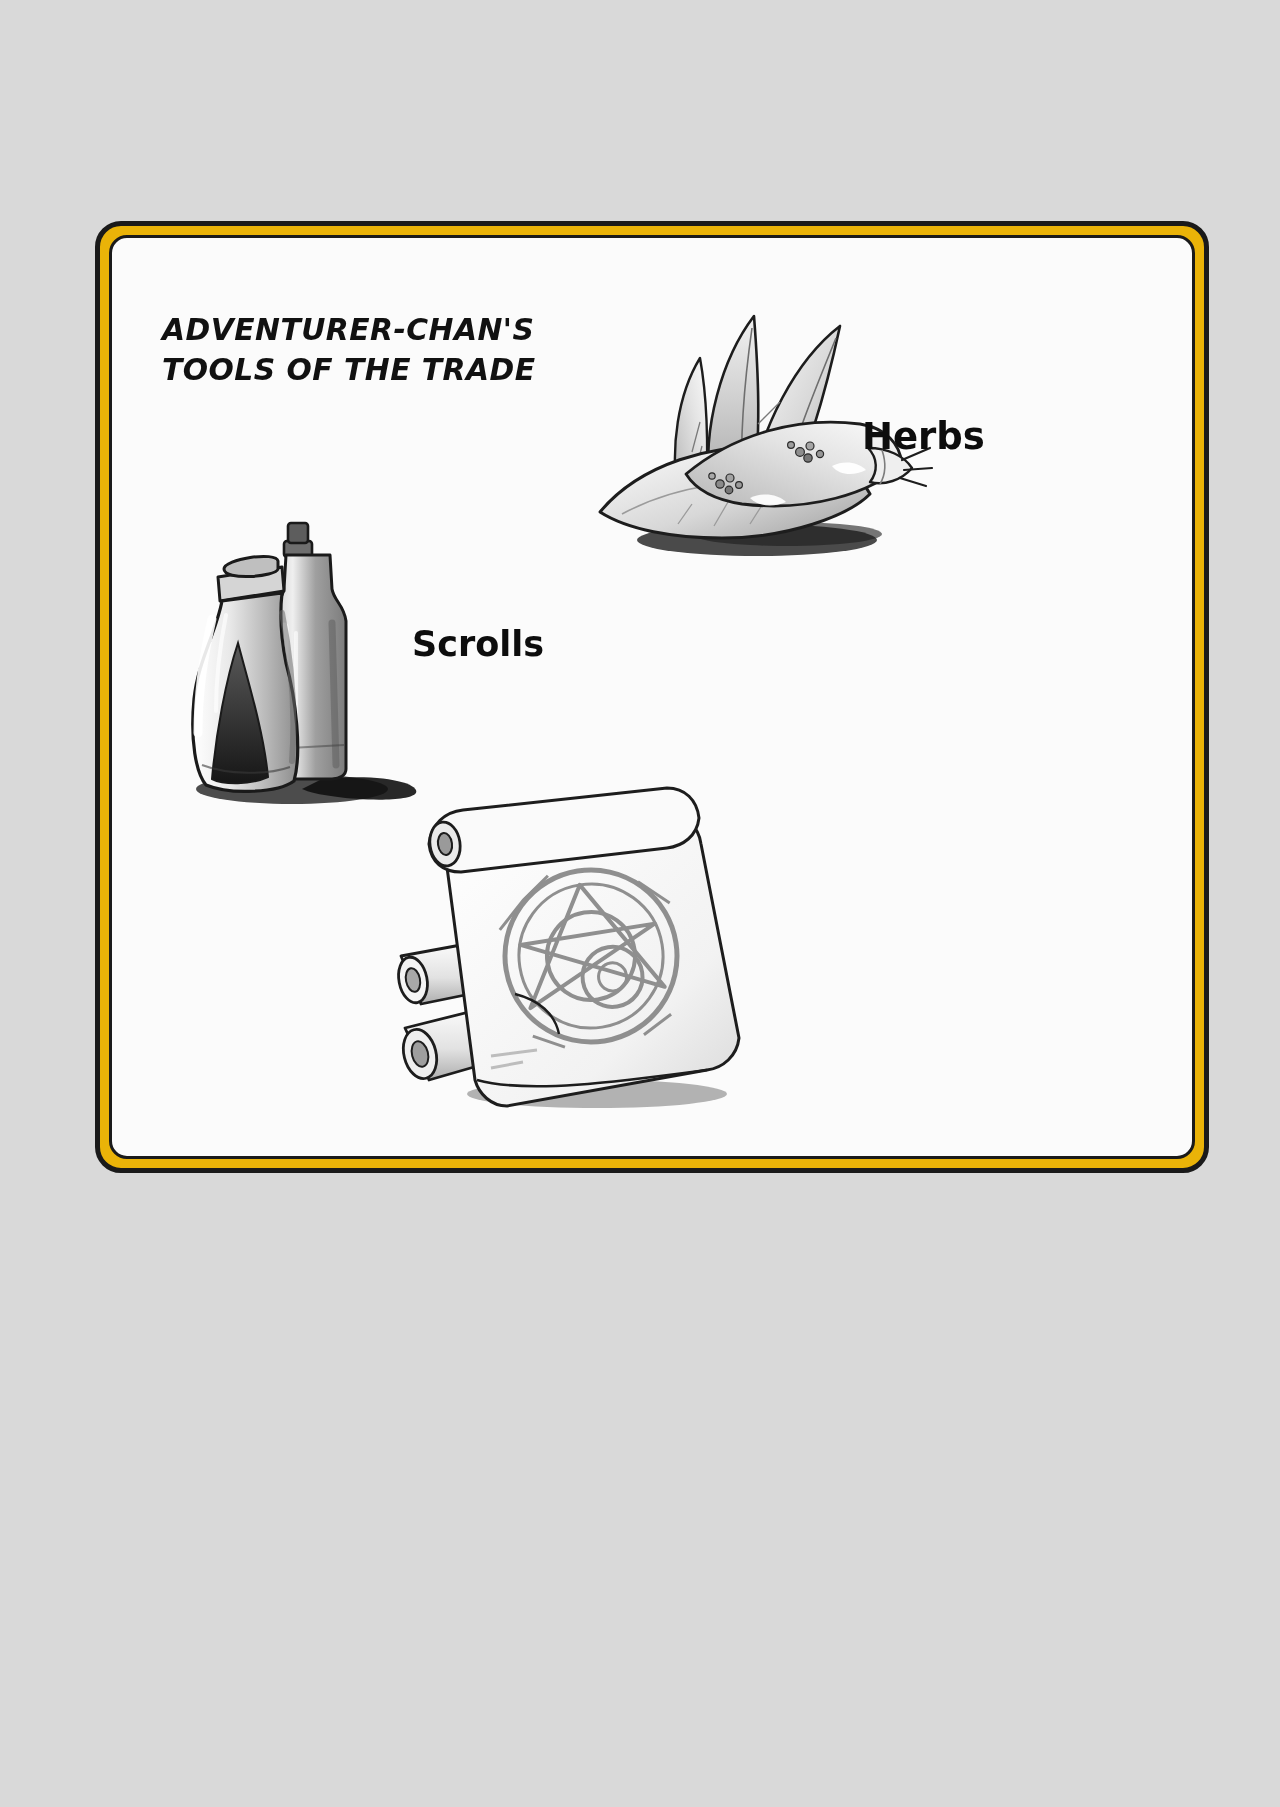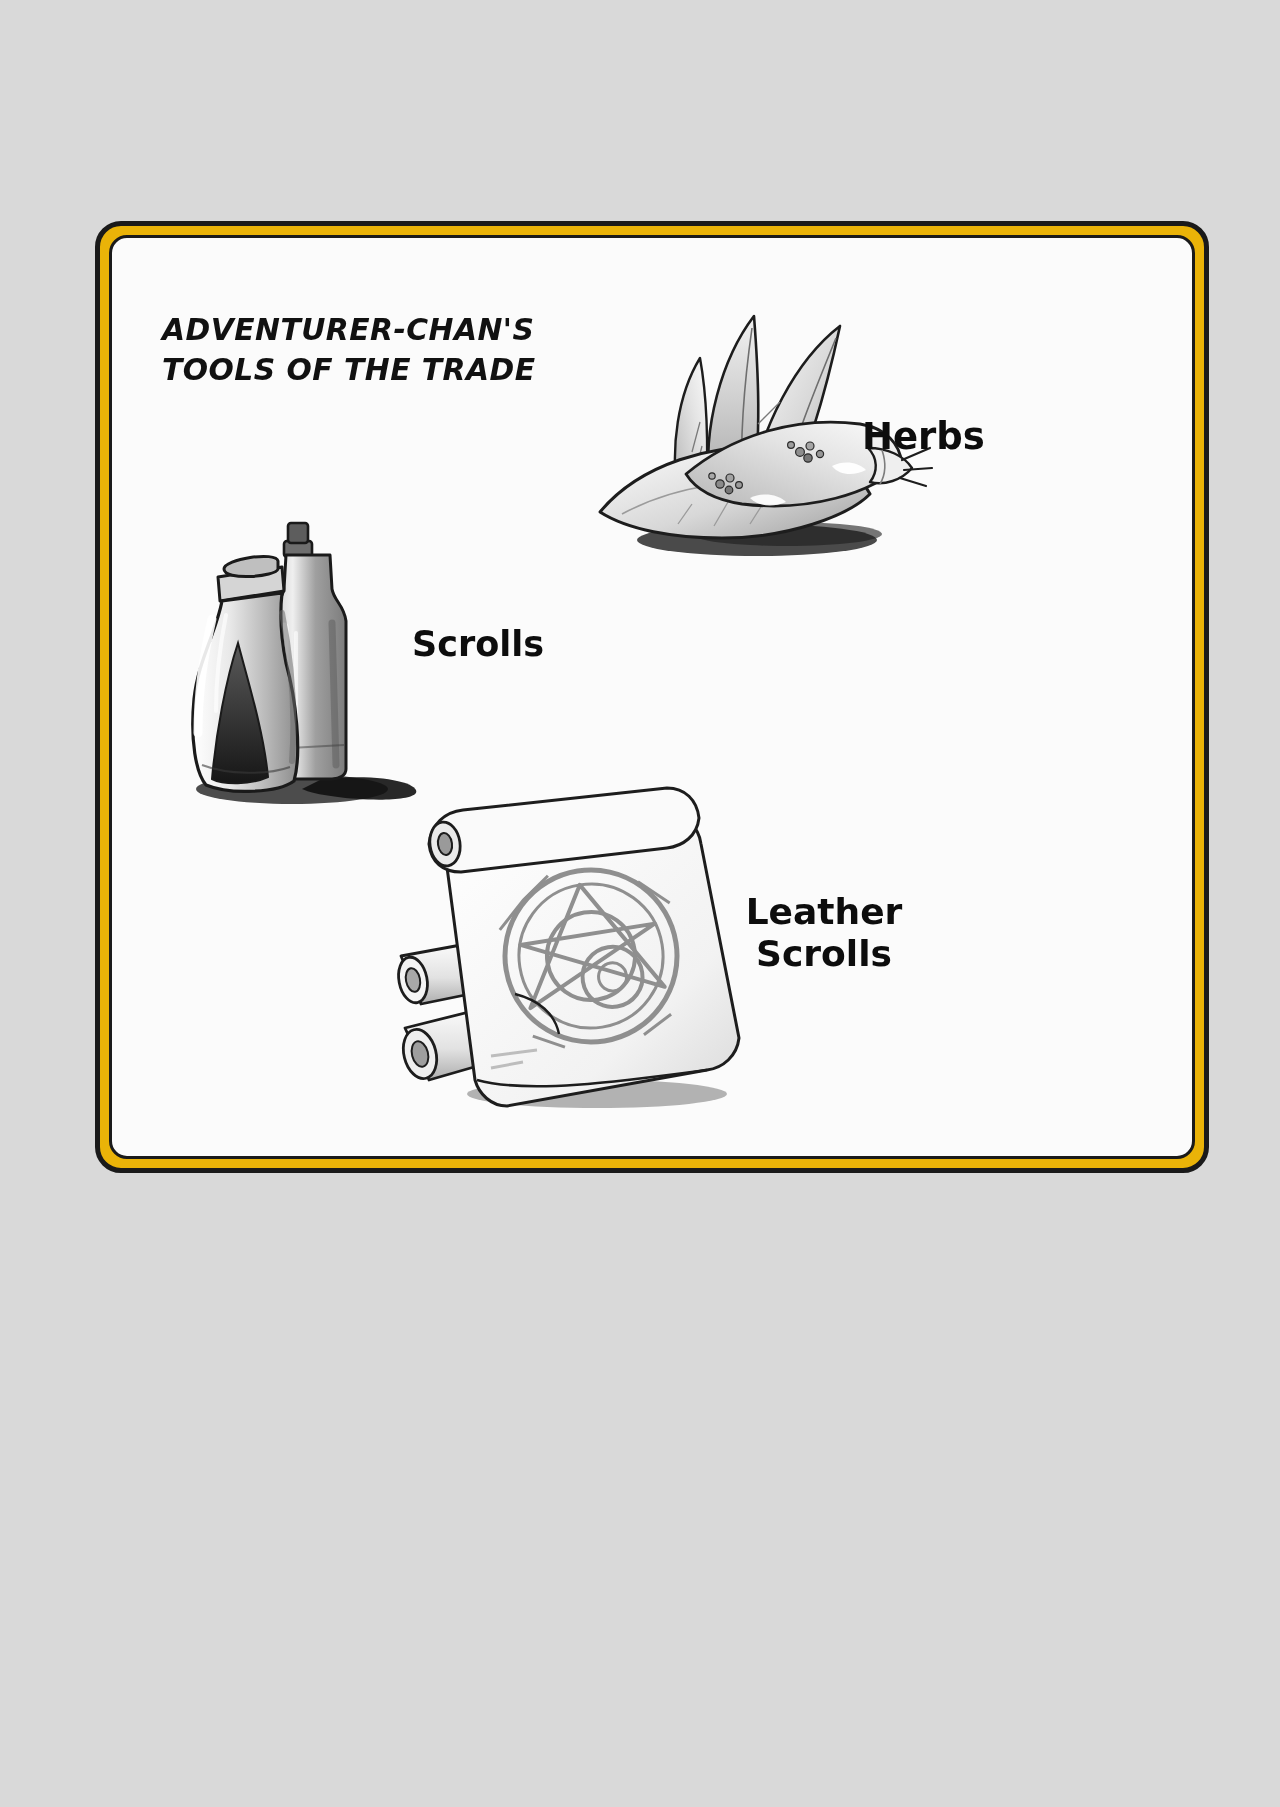--- a/index.html
+++ b/index.html
@@ -272,17 +272,15 @@
 
           <path d="M104 268 L150 262 M104 280 L136 274" stroke="#bdbdbd" stroke-width="3" fill="none"></path>
         </g>
 
         <path d="M128 206 C152 212 168 226 172 246" fill="none" stroke="#1d1d1d" stroke-width="2.4"></path>
       </svg>
     </div>
 
     <div class="label" id="label-herbs">Herbs</div>
     <div class="label" id="label-potions">Scrolls</div>
-    <div class="label" id="label-scrolls">Leather
-Scrolls</div>
 
   </div>
 </div>
 
 </body></html>

